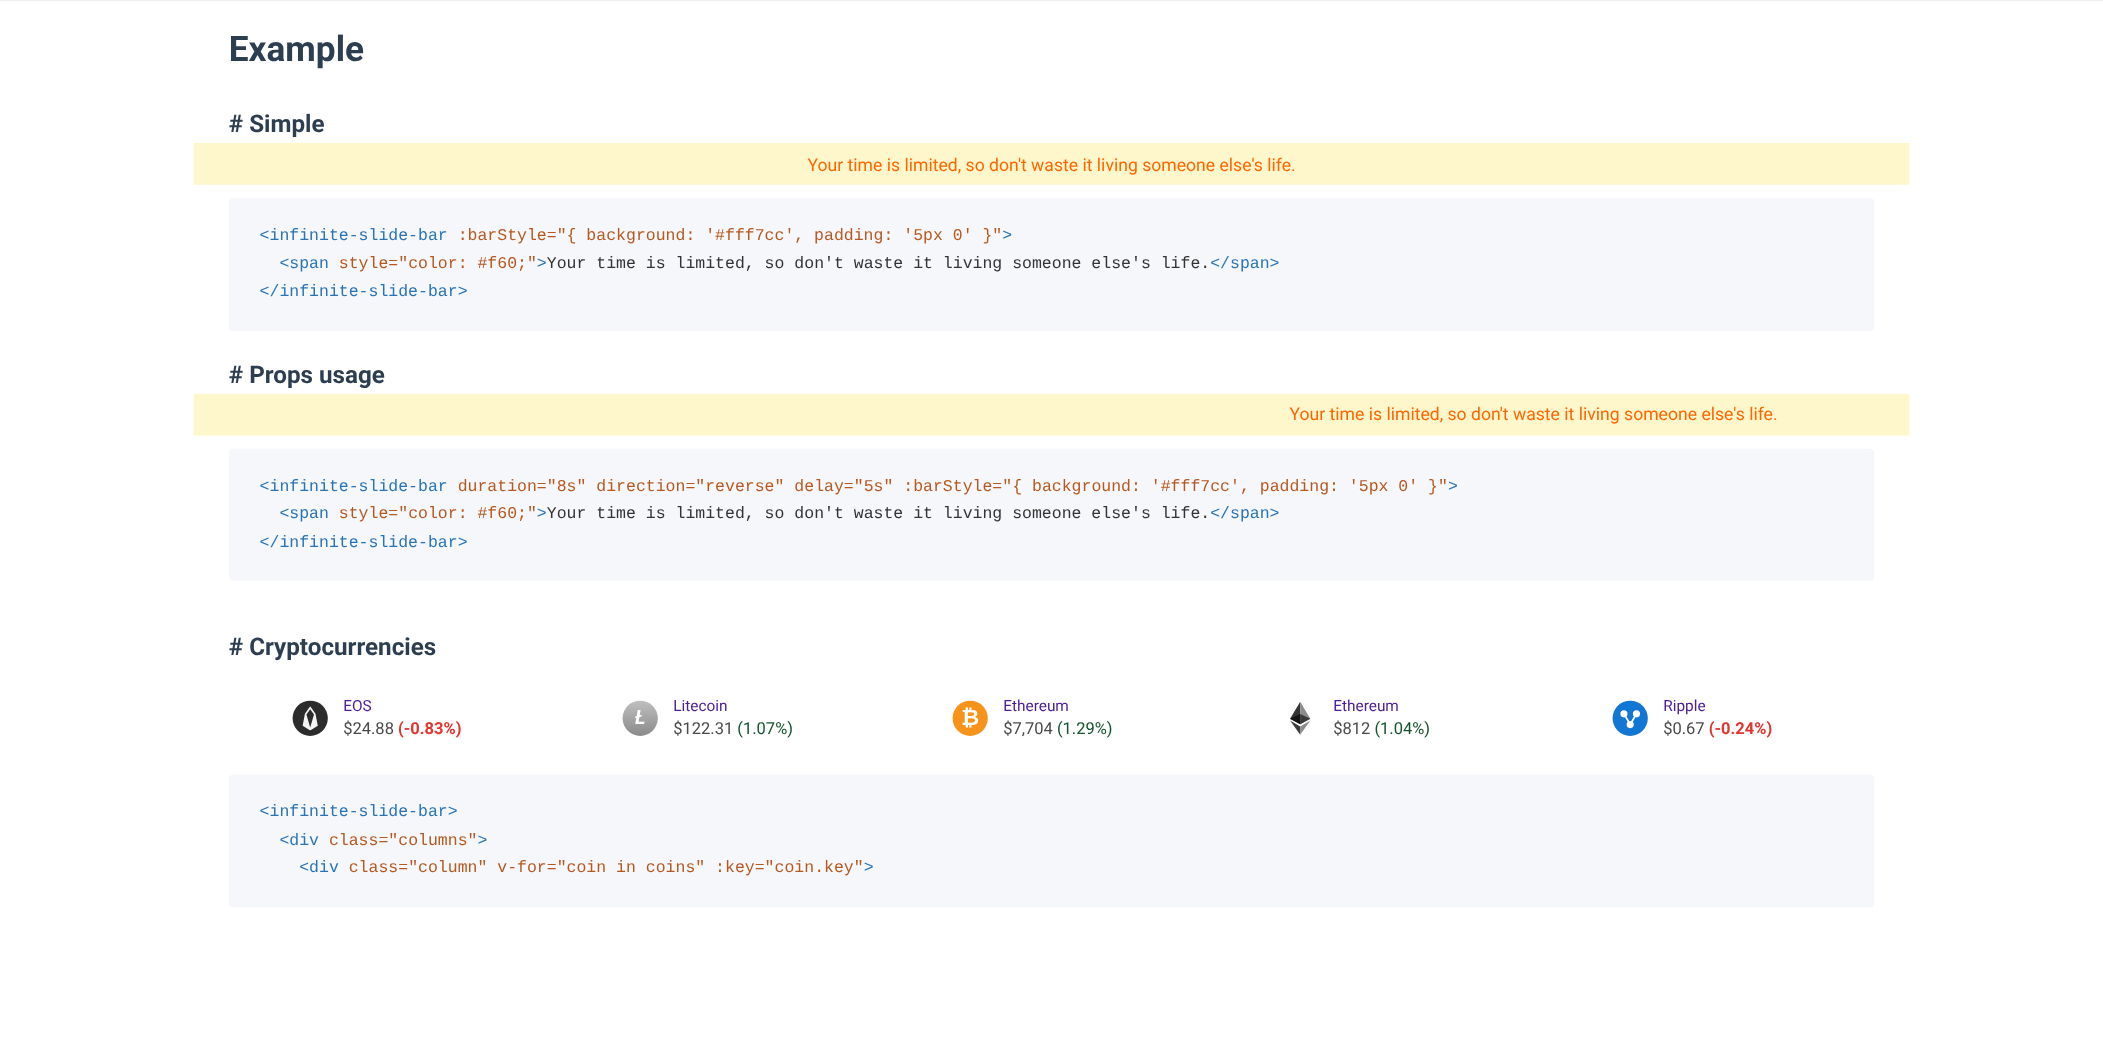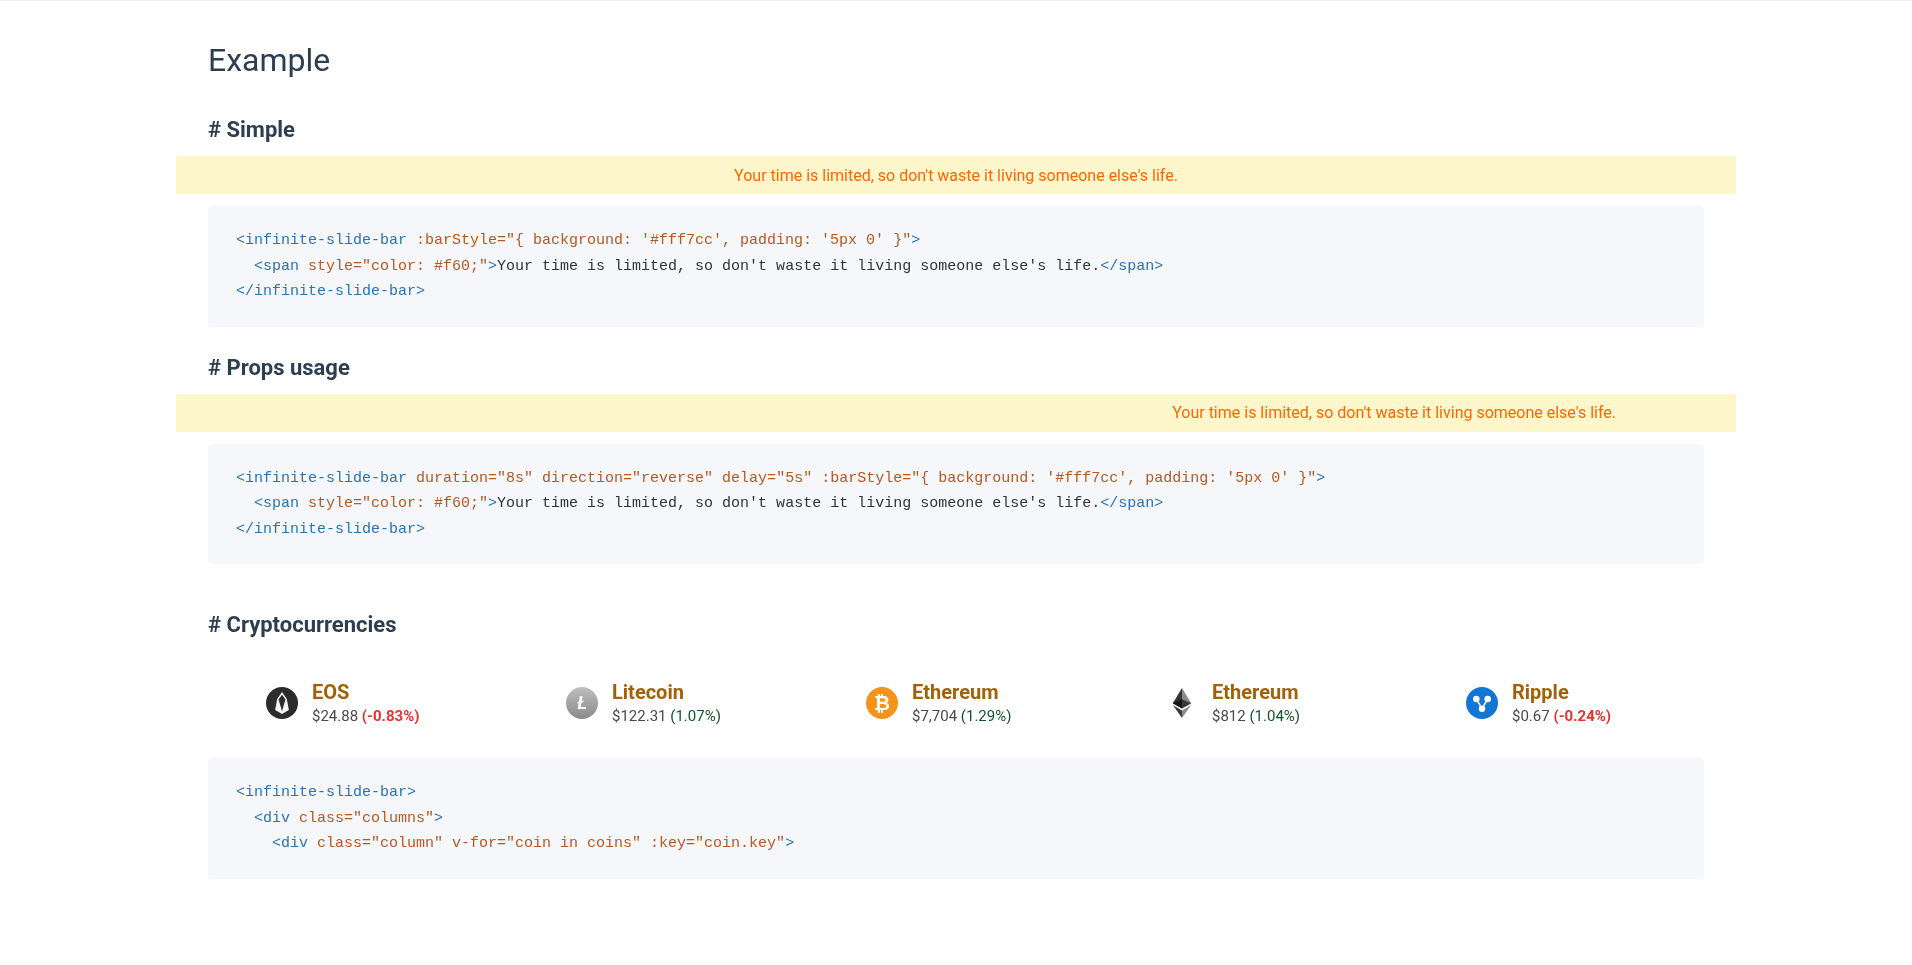--- a/index.html
+++ b/index.html
@@ -11,29 +11,29 @@
     overflow-y: scroll;
   }
   .page {
     width: 100%;
     max-width: 1560px;
     margin: 0 auto;
     padding: 0 0 40px 0;
   }
   h1.title {
     font-size: 32px;
-    font-weight: 400;
+    font-weight: 700;
     color: #2c3e50;
-    padding: 40px 32px 10px 32px;
+    padding: 24px 32px 10px 32px;
   }
   h2.section {
     font-size: 22px;
     font-weight: 700;
     color: #2c3e50;
-    padding: 28px 32px 14px 32px;
+    padding: 28px 32px 4px 32px;
   }
   .slide-bar {
     width: 100%;
     background: #fff7cc;
     padding: 8px 0;
     overflow: hidden;
     white-space: nowrap;
     position: relative;
     height: 38px;
     display: flex;
@@ -78,21 +78,21 @@
   .coin .icon {
     width: 32px; height: 32px;
     border-radius: 50%;
     display: flex; align-items: center; justify-content: center;
     font-weight: 700;
     font-size: 18px;
     color: #fff;
     flex-shrink: 0;
   }
   .coin .info { display: flex; flex-direction: column; line-height: 1.35; }
-  .coin .name { font-weight: 700; color: #a16207; font-size: 20px; }
+  .coin .name { font-weight: 400; color: #4c1d95; font-size: 14px; }
   .coin .priceline { font-size: 15px; color: #4a4a4a; }
   .coin .change.pos { color: #14532d; margin-top: 10px; }
   .coin .change.neg { color: #e3342f; font-weight: bold; }
   
   .ic-eos { background: #2c2c2c; }
   .ic-eos svg { width: 18px; height: 22px; }
   .ic-ltc { background: linear-gradient(#bfbfbf,#8a8a8a); }
   .ic-btc { background: #f7931a; }
   .ic-eth { background: transparent; }
   .ic-eth svg { width: 20px; height: 30px; }

